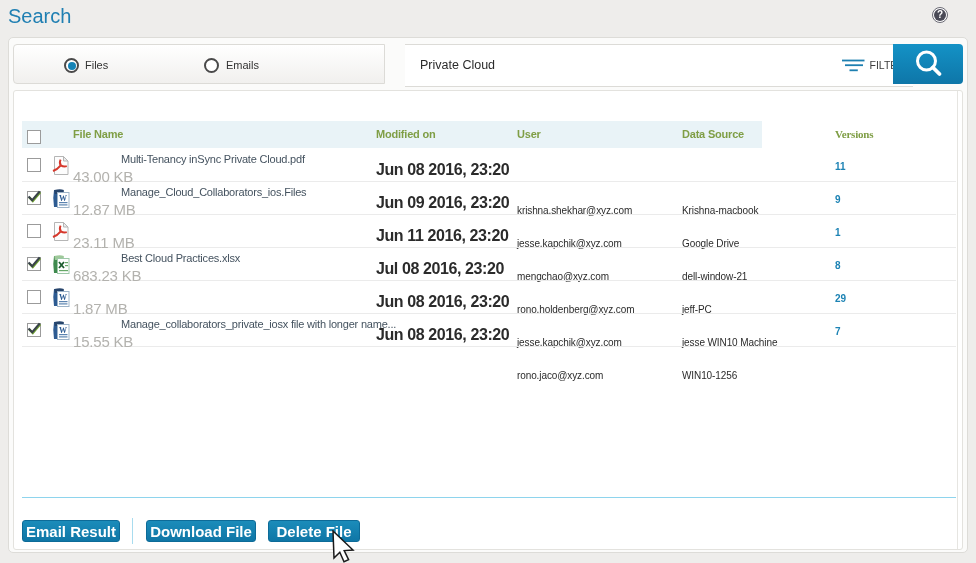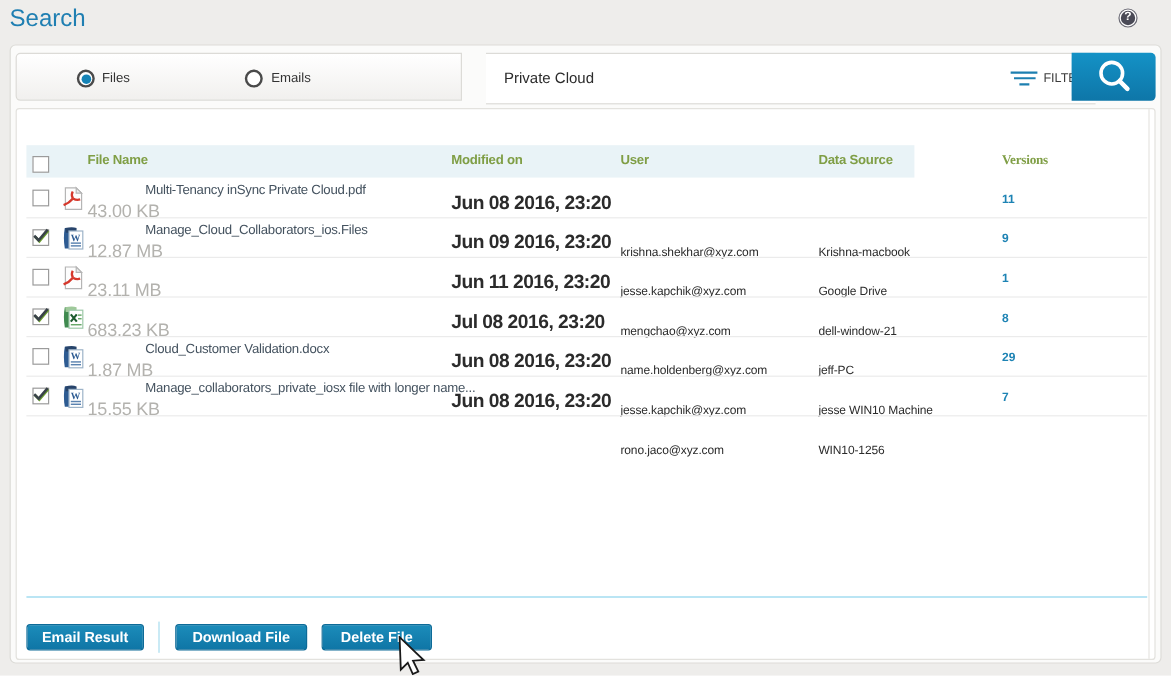--- a/index.html
+++ b/index.html
@@ -70,21 +70,21 @@
 .icon { position:absolute; left:30px; top:6px; }
 .fname { position:absolute; left:51px; top:4px; font-size:11px; letter-spacing:-0.2px; color:#44525f; width:300px; white-space:nowrap; overflow:hidden;margin-left:48px; }
 .fsize { position:absolute; left:51px; top:19px; font-size:15px; letter-spacing:-0.2px; color:#b3b2ae; }
 .rmod { position:absolute; left:354px; top:12px; font-size:16px; letter-spacing:-0.4px; color:#2b2b2b; font-weight:bold; }
 .ruser { position:absolute; left:495px; top:12px; font-size:10px; letter-spacing:-0.1px; color:#2b2b2b;margin-top:44px; }
 .rsrc { position:absolute; left:660px; top:12px; font-size:10px; letter-spacing:-0.1px; color:#2b2b2b;margin-top:44px; }
 .rver { position:absolute; left:813px; top:12px; font-size:10px; color:#1d83b4; font-weight:bold; }
 .blueline { position:absolute; left:8px; top:406px; width:934px; height:1px; background:#8ed4ed; }
 .btn {
   position:absolute; top:429px; height:22px; background:linear-gradient(#1b8cba,#0f76a6);
-  border:1px solid #0d6b98; border-radius:3px; color:#fff; font-size:12px; font-weight:bold;
+  border:1px solid #0d6b98; border-radius:3px; color:#fff; font-size:15px; font-weight:bold;
   text-align:center;
 }
 .vsep { position:absolute; left:118px; top:427px; width:1px; height:26px; background:#a8dcef; }
 .check { position:absolute; left:4px; top:6px; }
 </style>
 </head>
 <body>
 <div class="title">Search</div>
 <div class="help">
     <div class="inner">?</div>
@@ -185,37 +185,37 @@
     </svg>
     <svg class="icon" width="19" height="21" viewBox="0 0 19 21">
       <path d="M2 2 q-1.5 8 0 17 l5 0 l0 -17 z" fill="#3f8a4f"></path>
       <path d="M2.3 2 q6 -1.3 9.5 0 l0 4 l-9 0 z" fill="#9fc99a"></path>
       <rect x="5.5" y="4.5" width="11.5" height="15" fill="#fff" stroke="#9dc8a8"></rect>
       <path d="M7 8 L12 14 M12 8 L7 14" stroke="#1c5c2e" stroke-width="1.8"></path>
       <rect x="13" y="8" width="3" height="1.2" fill="#67a868"></rect>
       <rect x="13" y="11" width="3" height="1.2" fill="#67a868"></rect>
       <rect x="7" y="16" width="9" height="1.2" fill="#67a868"></rect>
     </svg>
+    <div class="fname">Best Cloud Practices.xlsx</div>
     <div class="fsize">683.23 KB</div>
     <div class="rmod">Jul 08 2016, 23:20</div>
-    <div class="ruser">name.holdenberg@xyz.com</div>
+    <div class="ruser">rono.holdenberg@xyz.com</div>
     <div class="rsrc">jeff-PC</div>
     <div class="rver">8</div>
   </div>
   <div class="trow" style="top:190px;">
     <div class="cbox"></div>
     <svg class="icon" width="19" height="21" viewBox="0 0 19 21">
       <path d="M2 2 q-1.5 8 0 17 l5 0 l0 -17 z" fill="#2d5b92"></path>
       <path d="M2.3 2 q6 -1.3 9.5 0 l0 4 l-9 0 z" fill="#27446b"></path>
       <rect x="5.5" y="4.5" width="11.5" height="15" fill="#fff" stroke="#9db3c8"></rect>
       <text x="7" y="12.5" font-size="8" font-weight="bold" fill="#2d5b92" font-family="Liberation Serif">W</text>
       <rect x="7" y="14" width="8.5" height="1.2" fill="#5b83b0"></rect>
       <rect x="7" y="16.3" width="8.5" height="1.2" fill="#5b83b0"></rect>
     </svg>
-    <div class="fname">Cloud_Customer Validation.docx</div>
     <div class="fsize">1.87 MB</div>
     <div class="rmod">Jun 08 2016, 23:20</div>
     <div class="ruser">jesse.kapchik@xyz.com</div>
     <div class="rsrc">jesse WIN10 Machine</div>
     <div class="rver">29</div>
   </div>
   <div class="trow" style="top:223px;">
     <div class="cbox"></div>
     <svg class="check" width="17" height="16" viewBox="0 0 17 16">
       <path d="M3.2 9.2 L6.8 13 L14.2 4.2" fill="none" stroke="#6da02f" stroke-width="2.2"></path>

